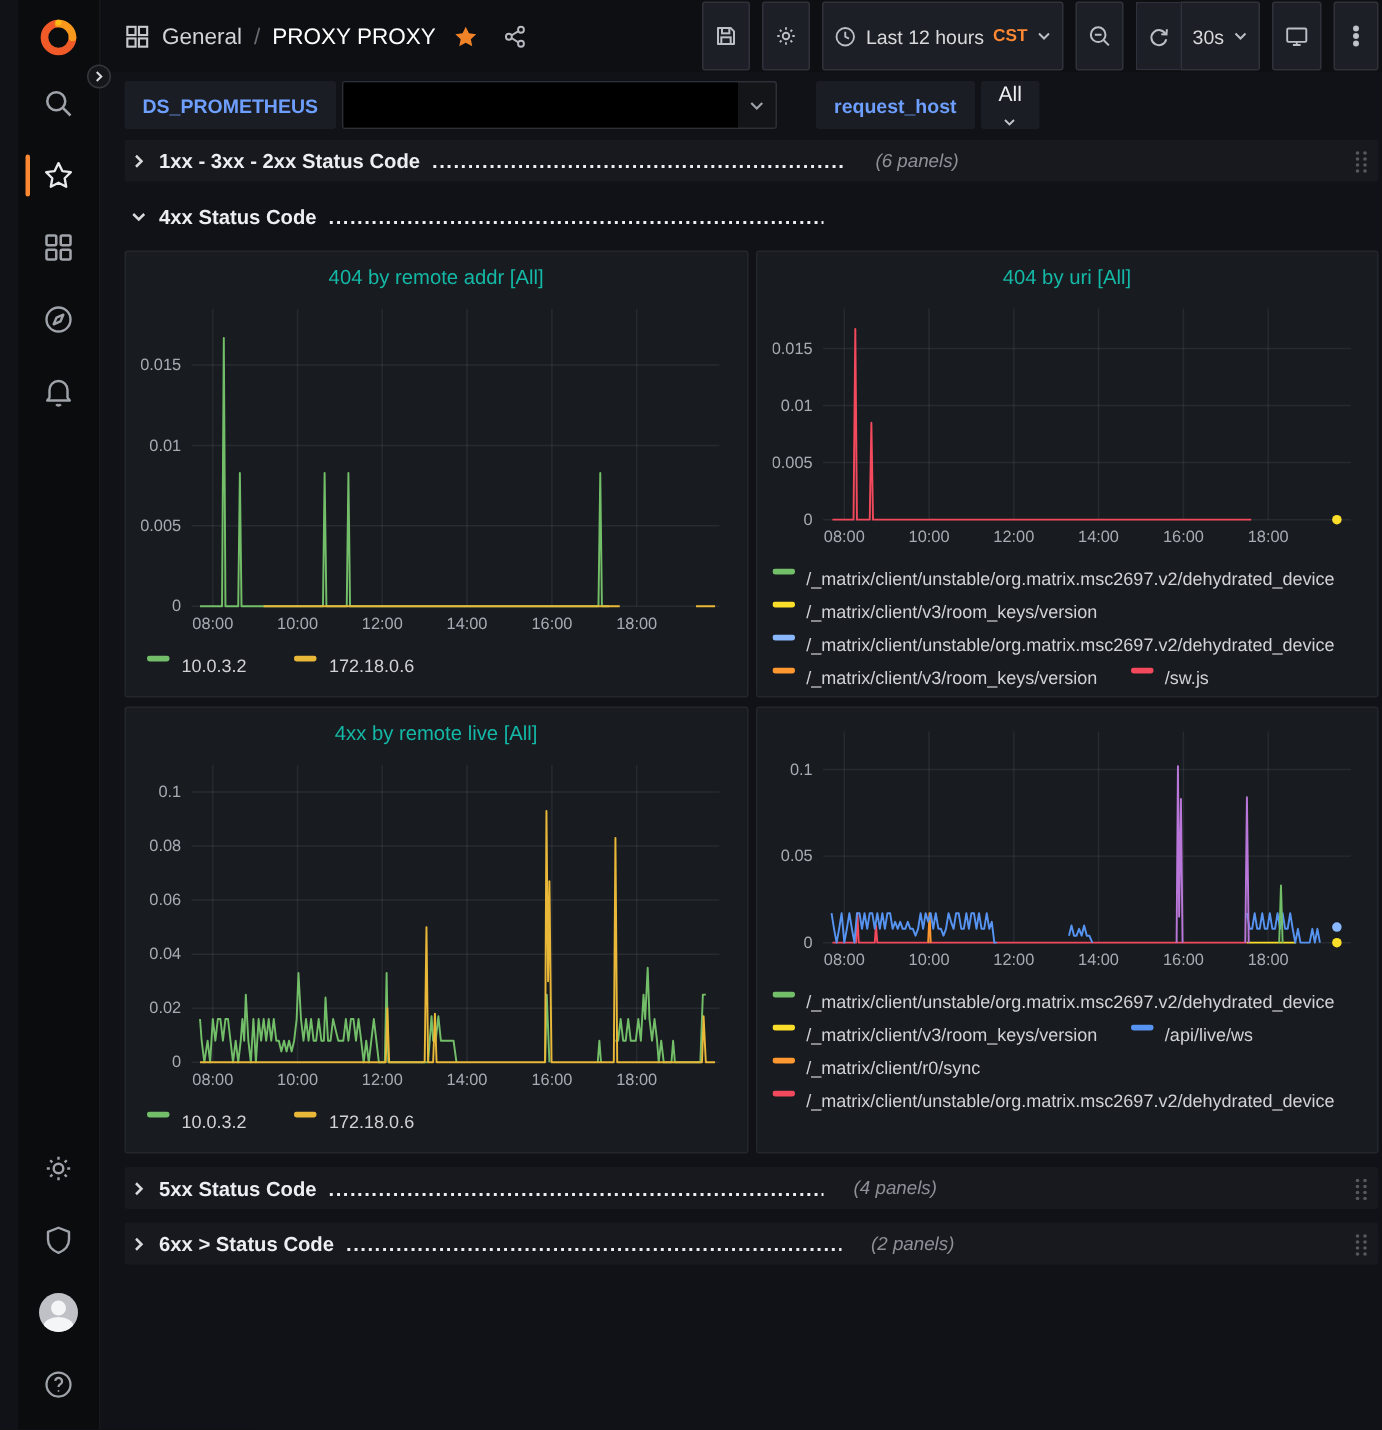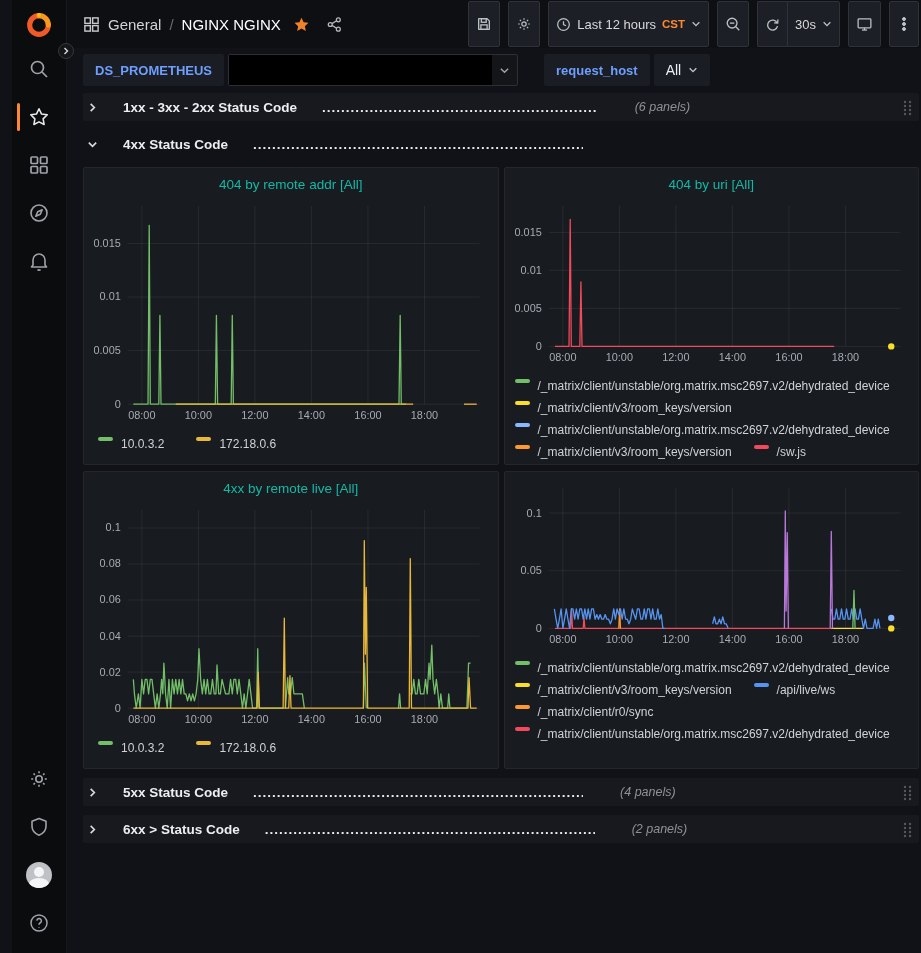--- a/index.html
+++ b/index.html
@@ -51,25 +51,25 @@
   
   .varbar { display:flex; align-items:center; padding:6px 14px 7px 16px; gap:4px; flex-shrink:0; }
   .var-label { height:32px; display:flex; align-items:center; padding:0 12px;
     background:#1a1d23; border-radius:2px; color:#6e9fff; font-size:13px; font-weight:bold; }
   .var-select { height:32px; width:290px; background:#131519; border:1px solid #2c2f36;
     border-radius:2px; display:flex; align-items:center; cursor:pointer; }
   .var-select .redacted { flex:1; height:30px; background:#000000; }
   .var-select .caret { padding:0 7px; }
   .var-gap { width:18px; }
   .var-value { height:32px; display:flex; align-items:center; gap:7px; padding:0 12px;
-    background:#1a1d23; border-radius:2px; color:#eceef1; font-size:14px; cursor:pointer; }
+    background:#1a1d23; border-radius:2px; color:#eceef1; font-size:14px; cursor:pointer;flex-direction:column; }
 
   
   .dash { flex:1; padding:0 14px 0 16px; overflow:hidden; }
-  .row-header { height:28px; display:flex; align-items:center; gap:25px; margin-bottom:9px;
+  .row-header { height:28px; display:flex; align-items:center; gap:8px; margin-bottom:9px;
     cursor:pointer; padding:0 6px 0 4px; border-radius:2px; }
   .row-header.collapsed { background:#17191f; }
   .row-title { font-size:13.5px; font-weight:bold; color:#eceef1; white-space:nowrap; }
   .row-leader { font-size:13.5px; font-weight:bold; color:#eceef1; letter-spacing:1px;
     white-space:nowrap; overflow:hidden; max-width:330px; }
   .row-count { font-size:12.5px; font-style:italic; color:#8e9097; margin-left:12px; white-space:nowrap; }
   .row-header .chev { flex-shrink:0; display:flex; }
   .drag-handle { margin-left:auto; display:flex; cursor:grab; }
 
   .panel-grid { display:grid; grid-template-columns:1fr 1fr; grid-template-rows:298px 298px;
@@ -178,21 +178,21 @@
     <header class="topbar">
       <div class="crumb">
         <svg class="icon" width="17" height="17" viewBox="0 0 18 18" fill="none" stroke="#c7c9cd" stroke-width="1.5">
           <rect x="2" y="2" width="5.8" height="5.8"></rect>
             <rect x="10.2" y="2" width="5.8" height="5.8"></rect>
           <rect x="2" y="10.2" width="5.8" height="5.8"></rect>
             <rect x="10.2" y="10.2" width="5.8" height="5.8"></rect>
         </svg>
         <span class="crumb-section">General</span>
         <span class="crumb-sep">/</span>
-        <span class="crumb-title">NGINX NGINX</span>
+        <span class="crumb-title">PROXY PROXY</span>
         <svg class="icon" width="17" height="17" viewBox="0 0 24 24" style="margin-left:4px">
           <polygon points="12,2.5 15,8.8 21.8,9.6 16.8,14.3 18.1,21 12,17.7 5.9,21 7.2,14.3 2.2,9.6 9,8.8" fill="#f08228"></polygon>
         </svg>
         <svg class="icon" width="17" height="17" viewBox="0 0 20 20" fill="none" stroke="#b6b9bf" stroke-width="1.5" style="margin-left:8px">
           <circle cx="5" cy="10" r="2.3"></circle>
             <circle cx="14.5" cy="4.5" r="2.3"></circle>
             <circle cx="14.5" cy="15.5" r="2.3"></circle>
           <line x1="7" y1="9" x2="12.5" y2="5.6"></line>
             <line x1="7" y1="11" x2="12.5" y2="14.4"></line>
         </svg>

